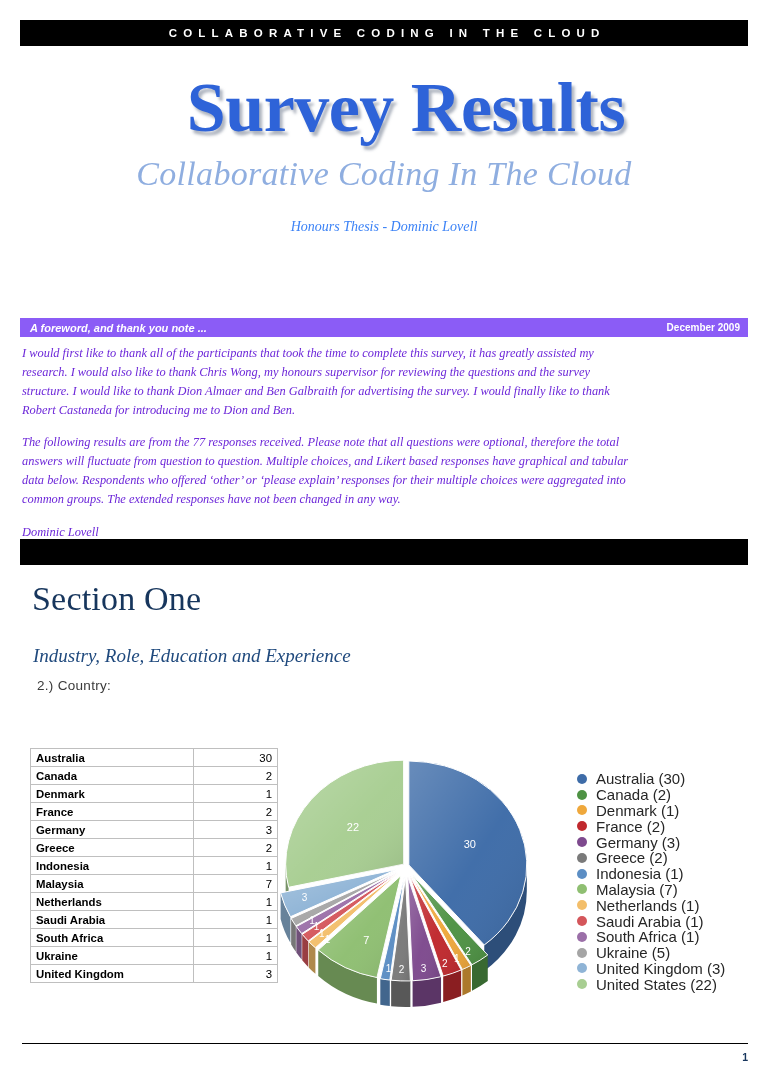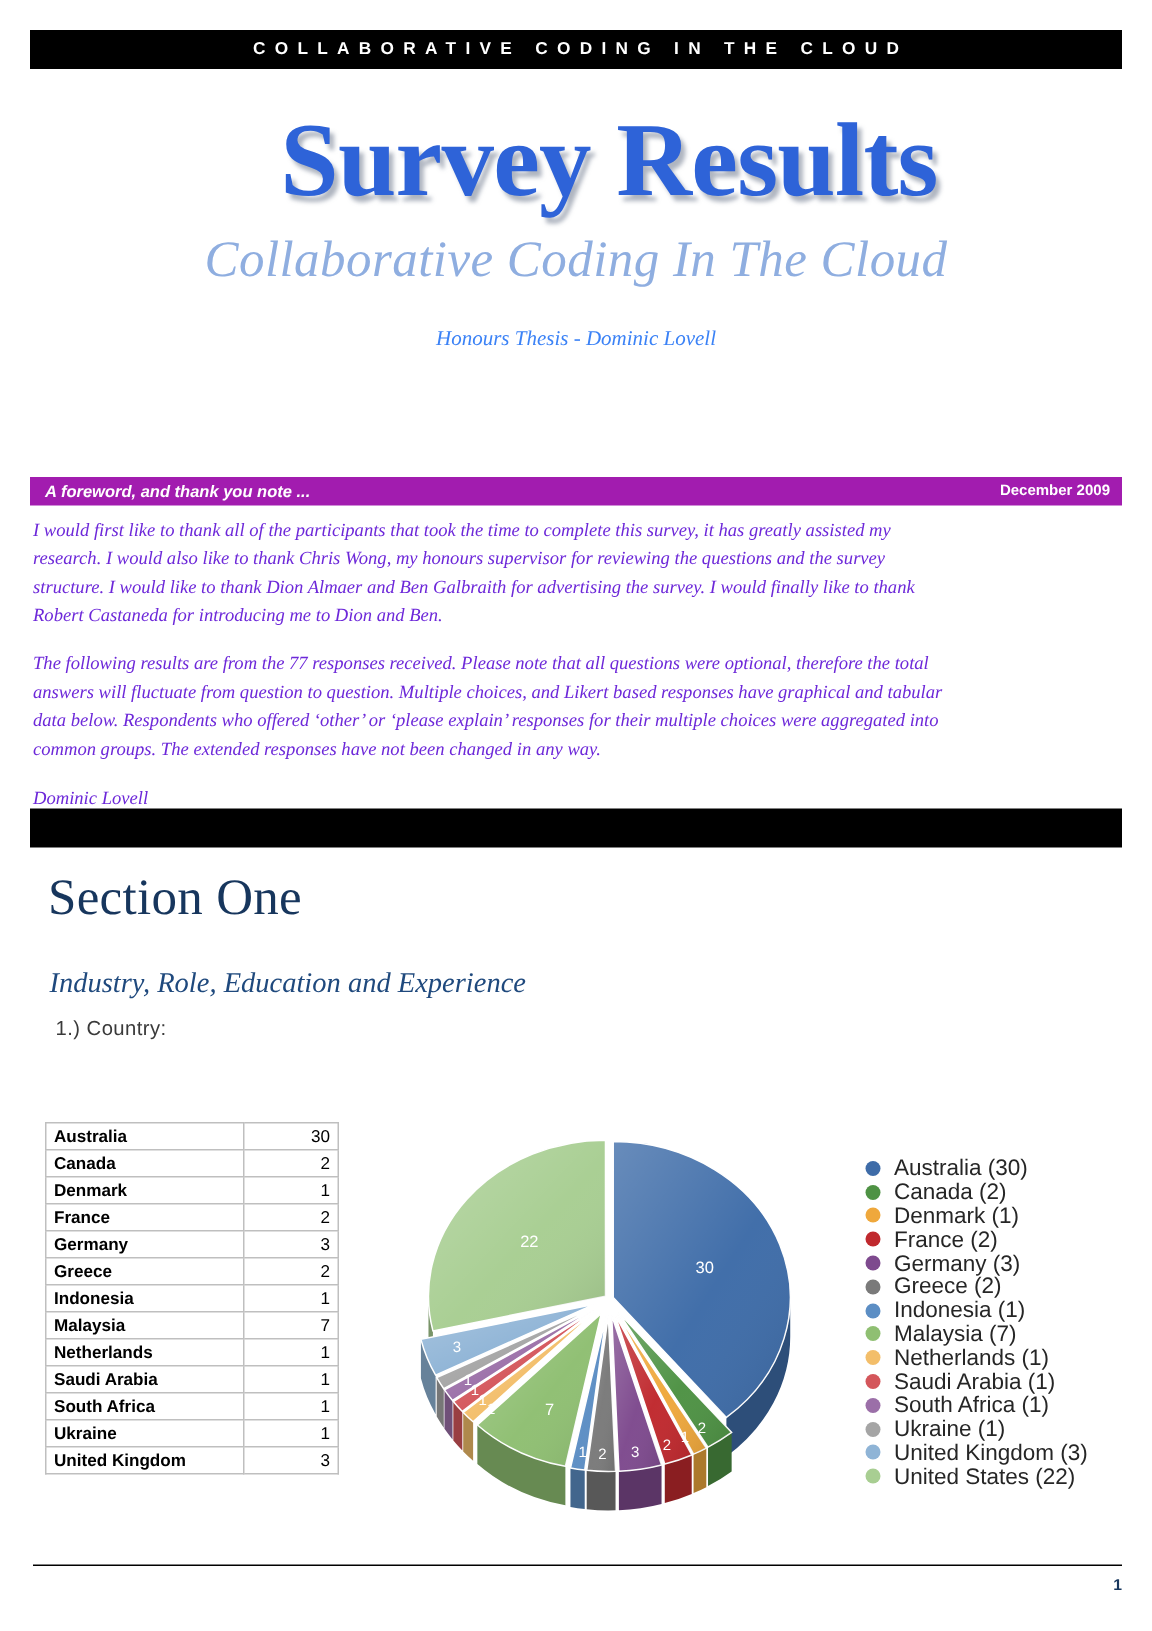--- a/index.html
+++ b/index.html
@@ -72,21 +72,21 @@
     color: #3b82f6;
   }
 
   
   .foreword-bar {
     position: absolute;
     left: 20px;
     top: 318px;
     width: 728px;
     height: 19px;
-    background: #a21caf;
+    background: #8b5cf6;
     display: flex;
     align-items: center;
     justify-content: space-between;
     box-sizing: border-box;
     padding: 0 8px 0 10px;
   }
   .foreword-bar-title {
     color: #ffffff;
     font-family: "Liberation Sans", sans-serif;
     font-style: italic;
@@ -157,21 +157,21 @@
     font-size: 13.5px;
     color: #3A3A3A;
     letter-spacing: 0.3px;
   }
 
   
   .data-table {
     position: absolute;
     left: 30px;
     top: 748px;
-    width: 196px;
+    width: 248px;
     border-collapse: collapse;
     font-family: "Liberation Sans", sans-serif;
   }
   .data-table td {
     border: 1px solid #BFBFBF;
     height: 17px;
     padding: 0 5px;
     font-size: 11.4px;
     color: #000000;
   }
@@ -263,21 +263,21 @@
 <div class="foreword-body">
   <p>I would first like to thank all of the participants that took the time to complete this survey, it has greatly assisted my research. I would also like to thank Chris Wong, my honours supervisor for reviewing the questions and the survey structure. I would like to thank Dion Almaer and Ben Galbraith for advertising the survey. I would finally like to thank Robert Castaneda for introducing me to Dion and Ben.</p>
   <p>The following results are from the 77 responses received. Please note that all questions were optional, therefore the total answers will fluctuate from question to question.  Multiple choices, and Likert based responses have graphical and tabular data below. Respondents who offered ‘other’ or ‘please explain’ responses for their multiple choices were aggregated into common groups. The extended responses have not been changed in any way.</p>
   <p>Dominic Lovell</p>
 </div>
 
 <div class="black-divider"></div>
 
 <div class="section-title">Section One</div>
 <div class="section-subtitle">Industry, Role, Education and Experience</div>
-<div class="question-label">1.) Country:</div>
+<div class="question-label">2.) Country:</div>
 
 <table class="data-table">
   <tbody>
       <tr>
         <td class="country-name">Australia</td>
         <td class="country-count">30</td>
       </tr>
       <tr>
         <td class="country-name">Canada</td>
         <td class="country-count">2</td>
@@ -443,21 +443,21 @@
     <div class="legend-row">
       <span class="legend-swatch" style="background: rgb(212, 86, 91);"></span>
       <span class="legend-label">Saudi Arabia (1)</span>
     </div>
     <div class="legend-row">
       <span class="legend-swatch" style="background: rgb(155, 111, 168);"></span>
       <span class="legend-label">South Africa (1)</span>
     </div>
     <div class="legend-row">
       <span class="legend-swatch" style="background: rgb(165, 165, 165);"></span>
-      <span class="legend-label">Ukraine (1)</span>
+      <span class="legend-label">Ukraine (5)</span>
     </div>
     <div class="legend-row">
       <span class="legend-swatch" style="background: rgb(143, 180, 214);"></span>
       <span class="legend-label">United Kingdom (3)</span>
     </div>
     <div class="legend-row">
       <span class="legend-swatch" style="background: rgb(168, 206, 146);"></span>
       <span class="legend-label">United States (22)</span>
     </div>
   </div>

